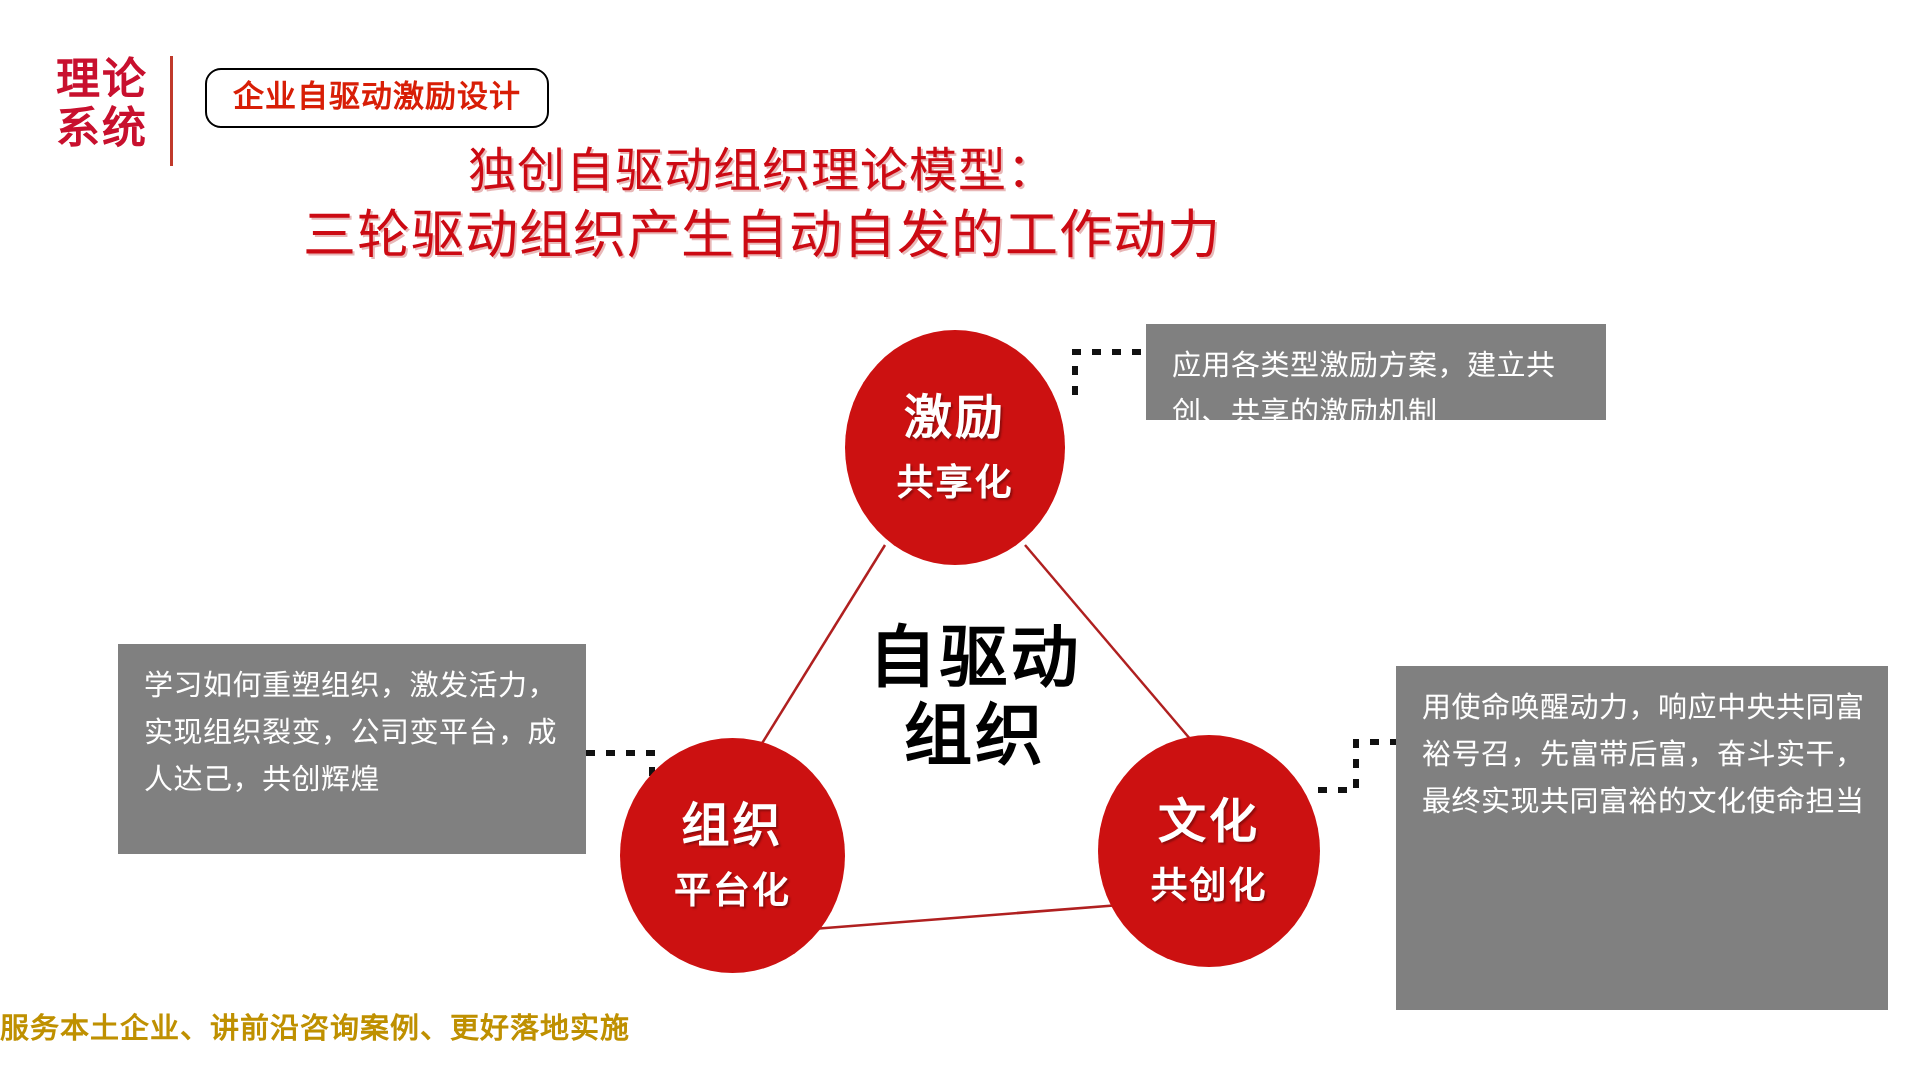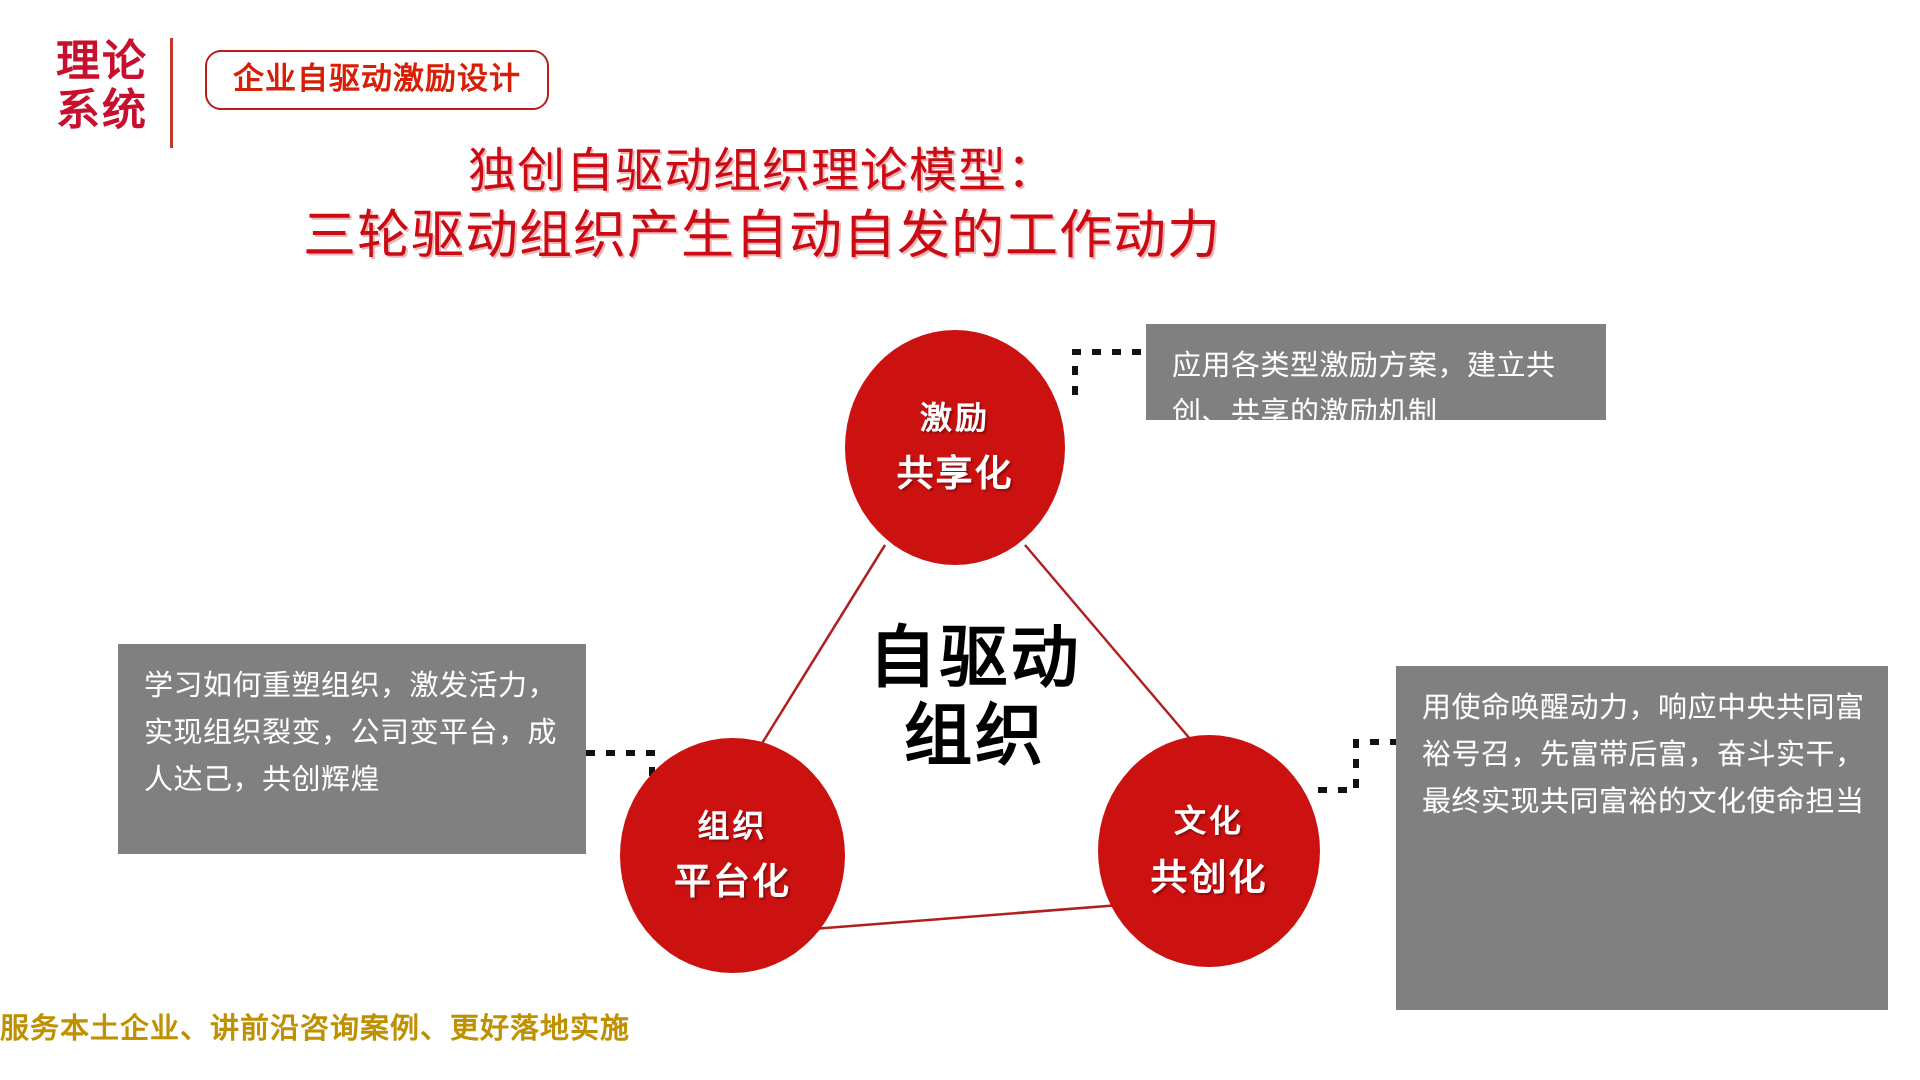--- a/index.html
+++ b/index.html
@@ -17,21 +17,21 @@
     position: relative;
     width: 1920px;
     height: 1080px;
     background: #ffffff;
   }
 
   
   .header-block {
     position: absolute;
     left: 56px;
-    top: 36px;
+    top: 54px;
     display: flex;
     align-items: flex-start;
   }
 
   .theory-label {
     font-size: 44px;
     font-weight: 700;
     line-height: 1.12;
     color: #c8102e;
     letter-spacing: 2px;
@@ -44,21 +44,21 @@
   .header-divider {
     width: 3px;
     background: #c0392b;
     height: 110px;
     margin-top: 2px;
   }
 
   .badge {
     margin-left: 32px;
     margin-top: 14px;
-    border: 2px solid #b91c1c;
+    border: 2px solid #000000;
     border-radius: 16px;
     padding: 9px 26px 11px 26px;
     color: #d81e06;
     font-size: 31px;
     font-weight: 700;
     letter-spacing: 1px;
     white-space: nowrap;
     line-height: 1.15;
   }
 
@@ -95,21 +95,21 @@
     border-radius: 50%;
     display: flex;
     flex-direction: column;
     align-items: center;
     justify-content: center;
     color: #ffffff;
     font-weight: 700;
     text-shadow: 2px 2px 2px rgba(0,0,0,0.30);
     line-height: 1.08;
   }
-  .circle .l1 { font-size: 32px; letter-spacing: 3px; }
+  .circle .l1 { font-size: 48px; letter-spacing: 3px; }
   .circle .l2 { font-size: 37px; letter-spacing: 2px; margin-top: 19px; }
 
   #circle-incentive {
     left: 845px;  top: 330px;
     width: 220px; height: 235px;
   }
   #circle-org {
     left: 620px;  top: 738px;
     width: 225px; height: 235px;
   }

